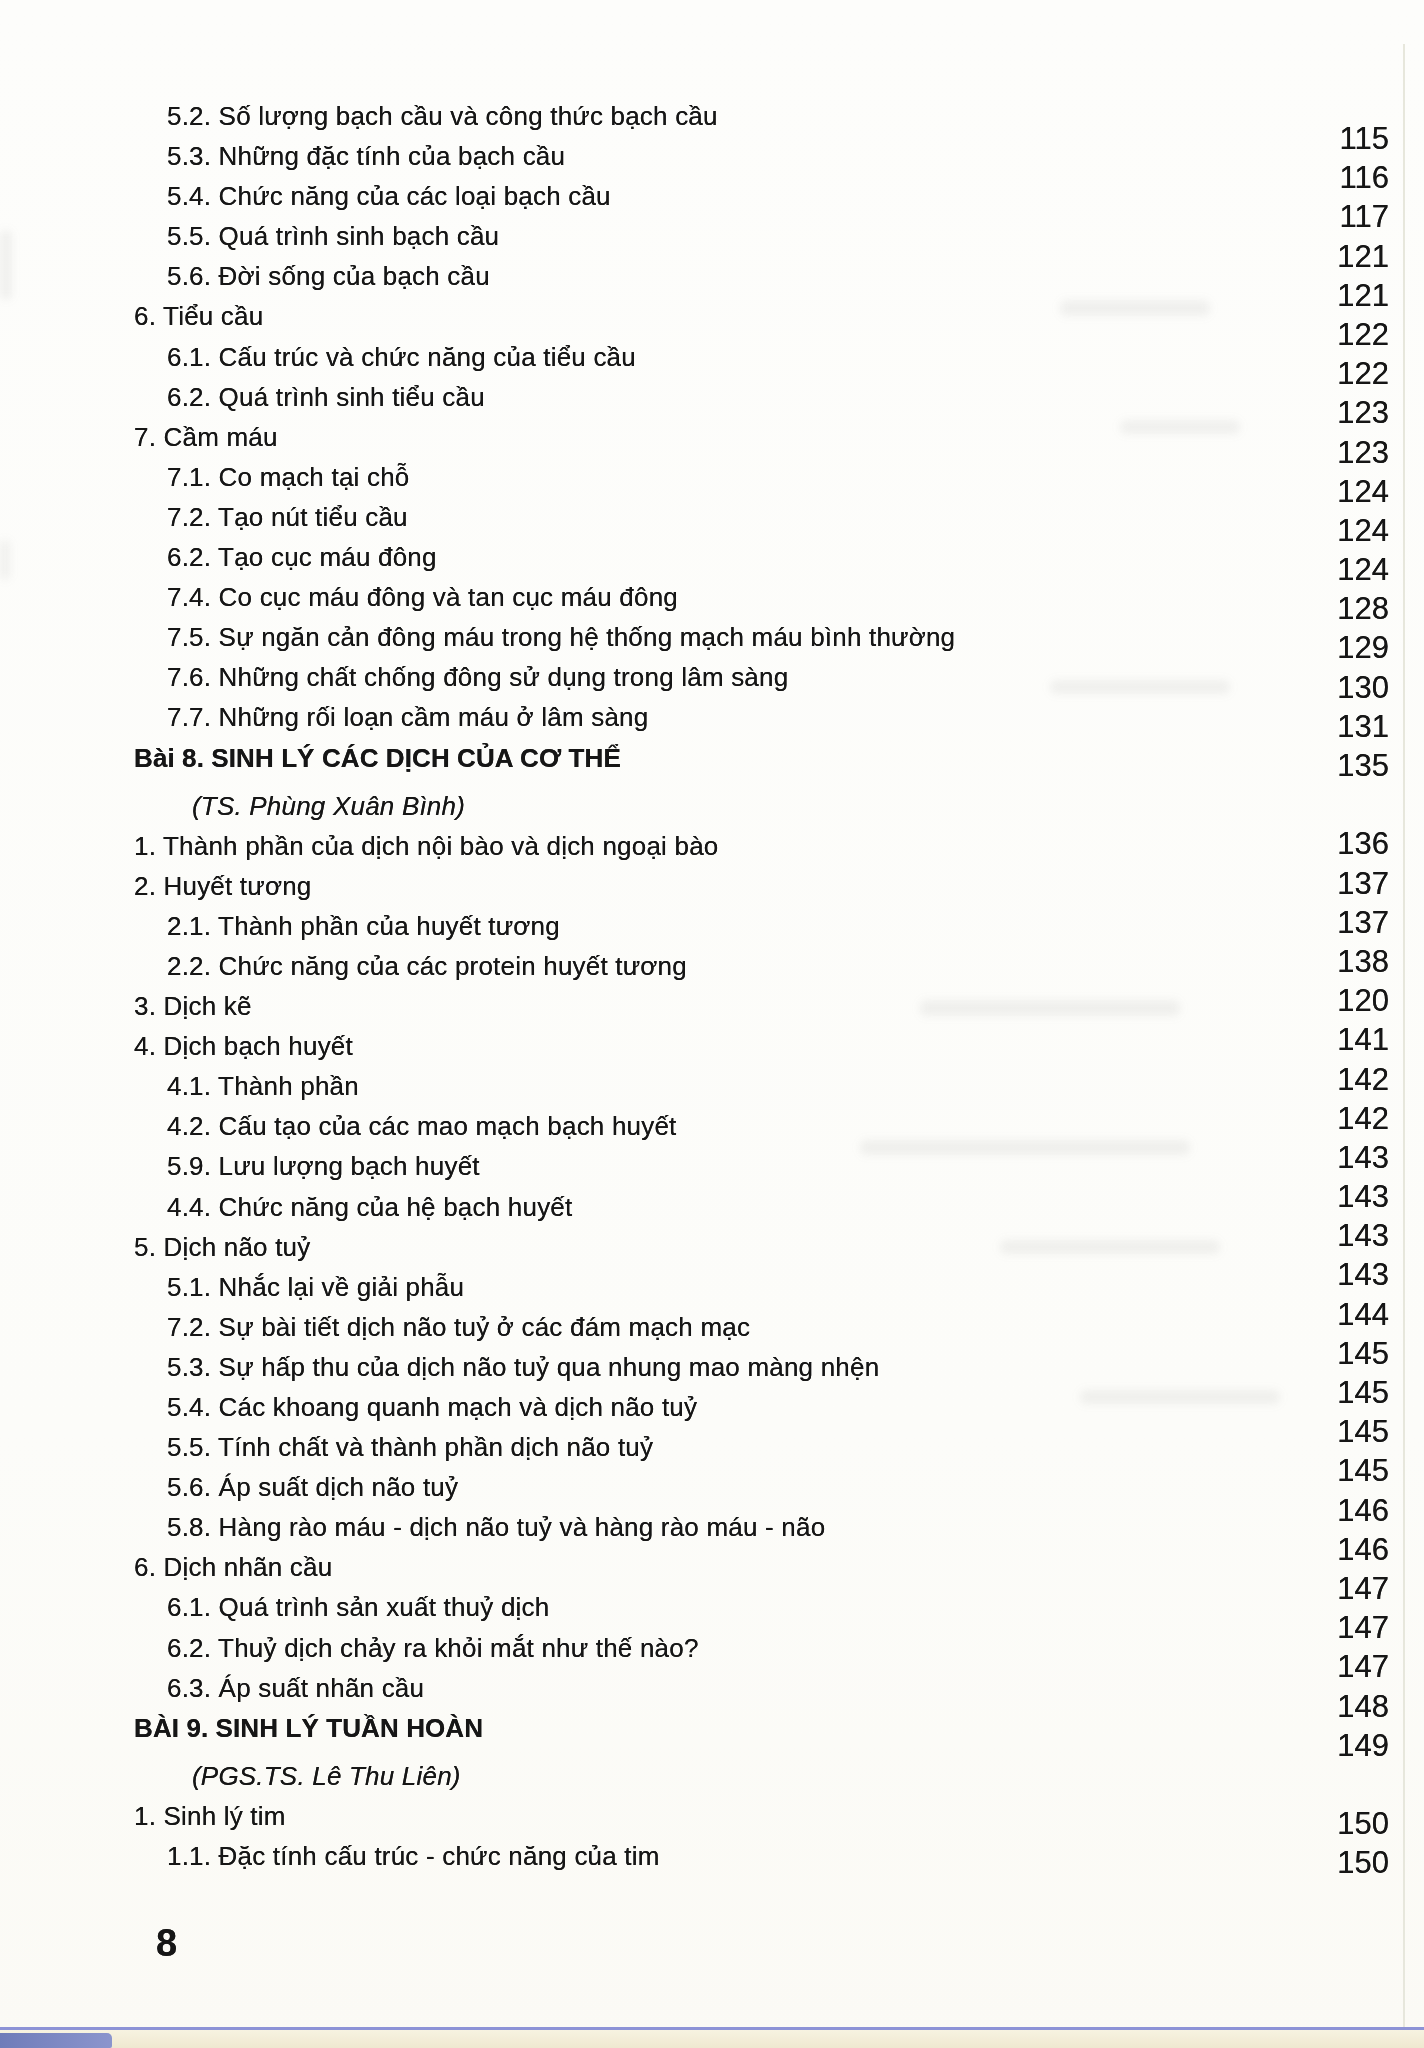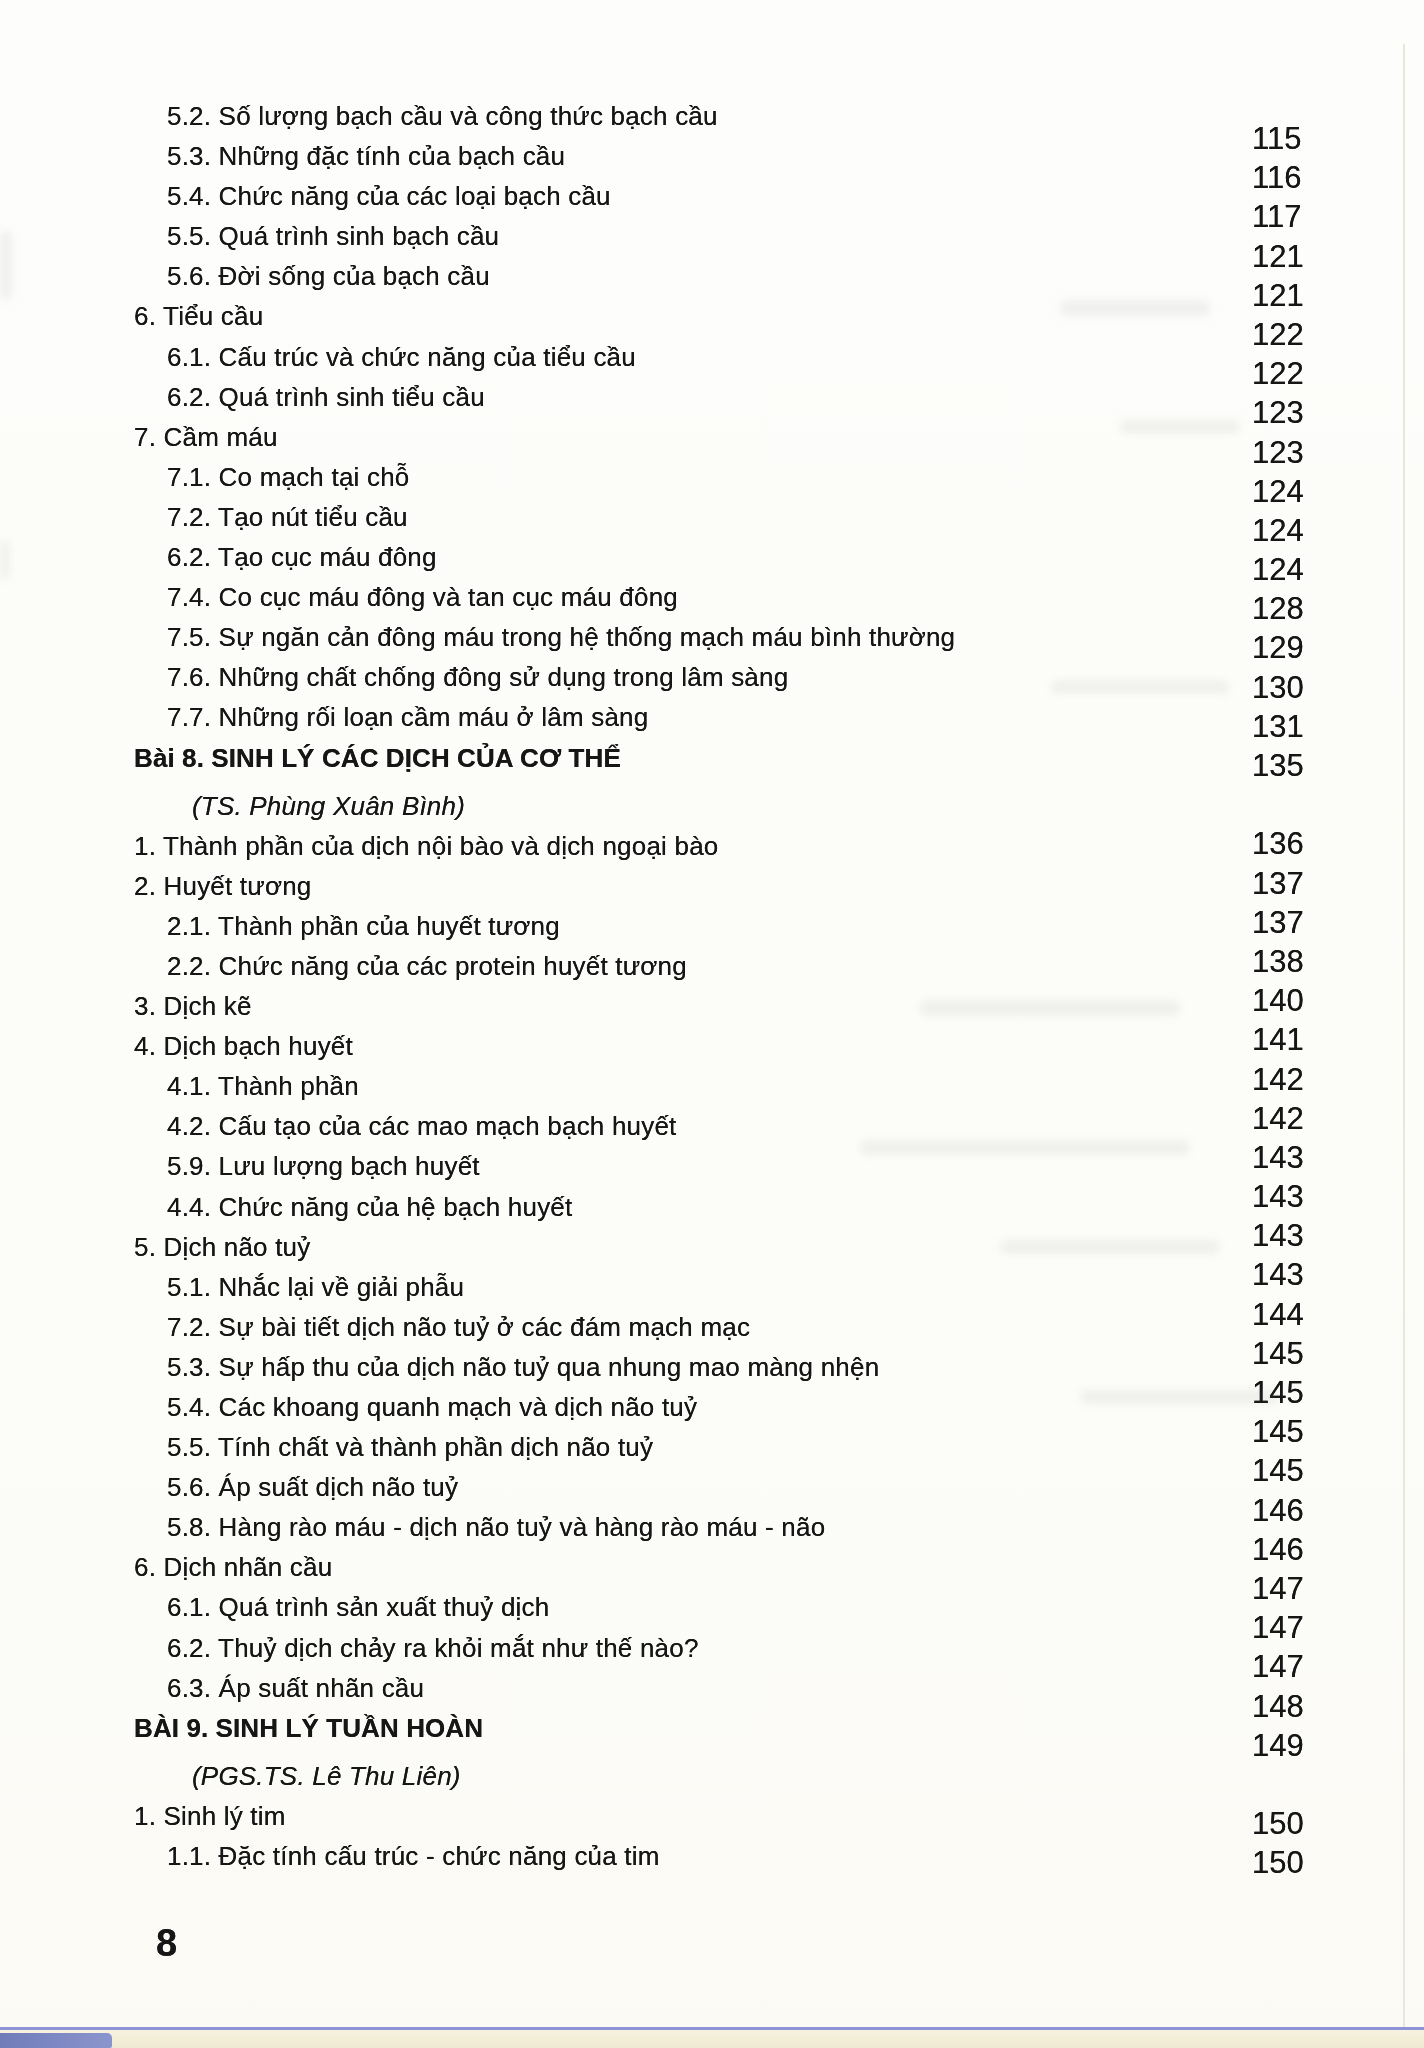--- a/index.html
+++ b/index.html
@@ -27,23 +27,24 @@
     white-space: nowrap;
     letter-spacing: 0.2px;
     text-shadow: 0 0 0.6px rgba(0,0,0,0.85);
   }
   .trow.sub    { padding-left: 33px; }
   .trow.author { padding-left: 58px; font-style: italic; margin-top: 8px; }
   .trow.chapter{ font-weight: bold; letter-spacing: 0.1px; }
   
   .toc-pages {
     position: absolute;
-    left: 1252px;
+    left: 1307px;
     top: 119px;
     width: 82px;
+    text-align: right;
   }
   .prow {
     height: 39.2px;
     line-height: 39.2px;
     font-size: 31px;
     text-shadow: 0 0 0.6px rgba(0,0,0,0.85);
   }
   
   .footer-page-number {
     position: absolute;
@@ -165,21 +166,21 @@
       <div class="prow">128</div>
       <div class="prow">129</div>
       <div class="prow">130</div>
       <div class="prow">131</div>
       <div class="prow">135</div>
       <div class="prow"></div>
       <div class="prow">136</div>
       <div class="prow">137</div>
       <div class="prow">137</div>
       <div class="prow">138</div>
-      <div class="prow">140</div>
+      <div class="prow">120</div>
       <div class="prow">141</div>
       <div class="prow">142</div>
       <div class="prow">142</div>
       <div class="prow">143</div>
       <div class="prow">143</div>
       <div class="prow">143</div>
       <div class="prow">143</div>
       <div class="prow">144</div>
       <div class="prow">145</div>
       <div class="prow">145</div>

